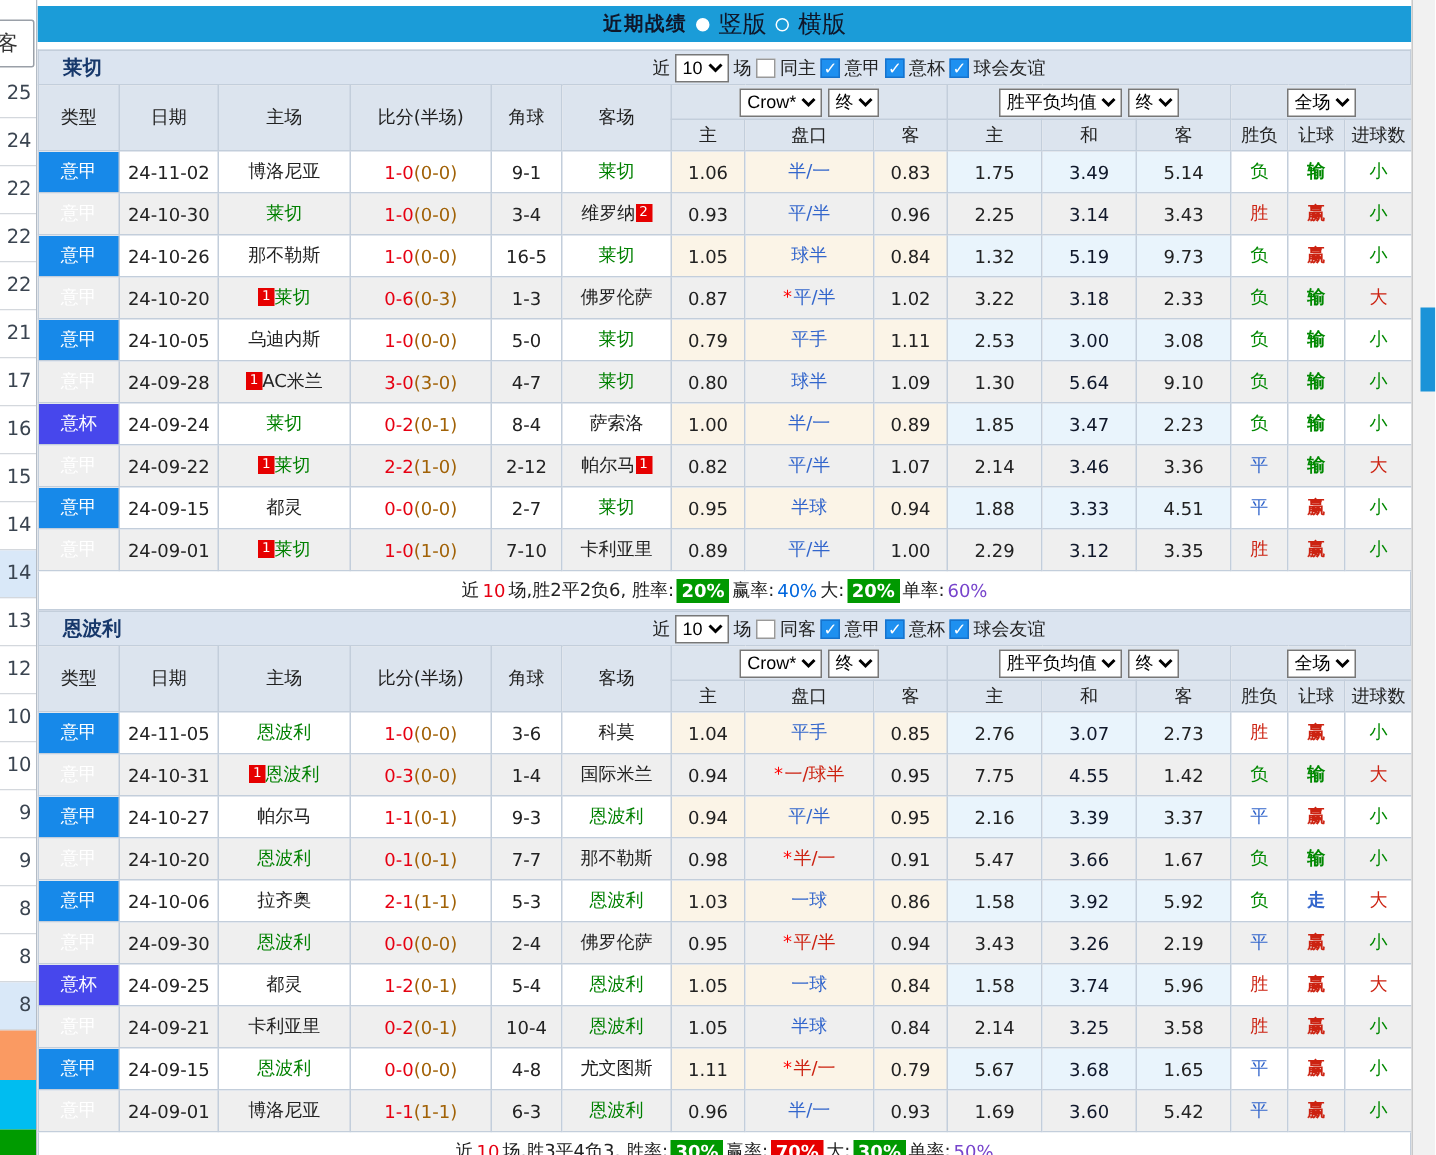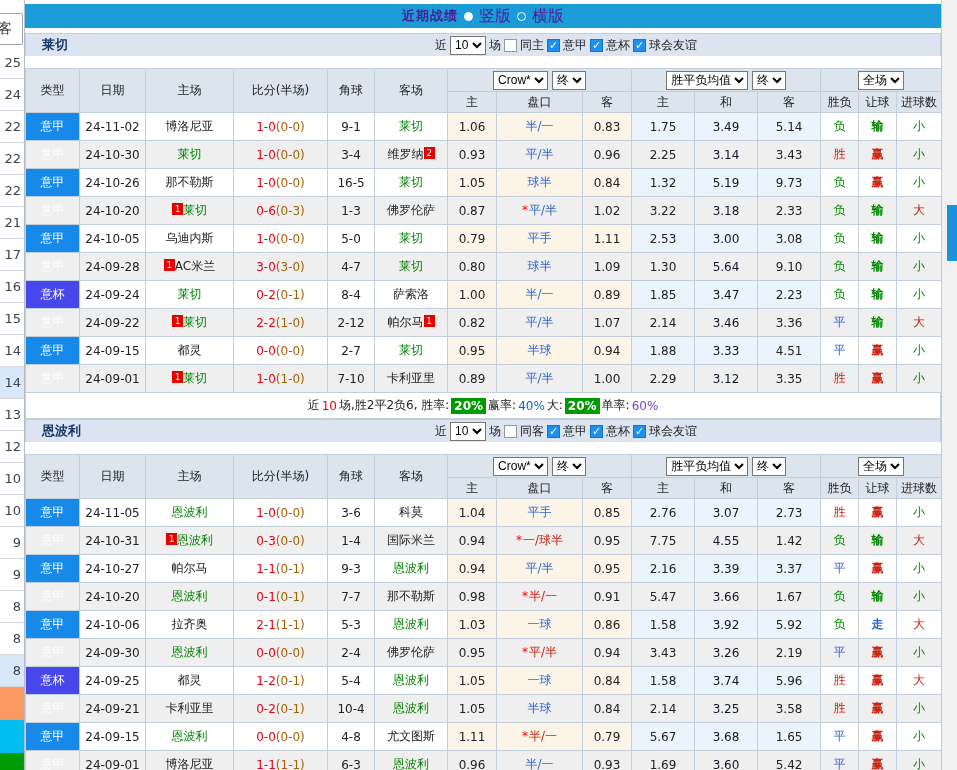--- a/index.html
+++ b/index.html
@@ -15,40 +15,40 @@
             justify-content:center;font-size:14px;color:#333;overflow:hidden;}
   .rail-cells{position:absolute;top:47px;left:0;width:24px;}
   .rail-cell{height:32px;box-sizing:border-box;border-bottom:1px solid #d4d8dd;
              display:flex;align-items:center;justify-content:flex-end;padding-right:3px;
              font-size:13px;color:#3a4450;background:#fff;}
   .rail-cell.hl{background:#d9e8f8;}
   .rail-color{height:33px;}
 
   
   .main{position:absolute;left:25px;top:0;width:916px;height:770px;overflow:hidden;background:#fff;}
-  .titlebar{margin-top:4px;height:24px;background:#1b9cd8;color:#4c1d95;display:flex;
+  .titlebar{margin-top:4px;height:24px;background:#1b9cd8;color:#0f172a;display:flex;
             align-items:center;justify-content:center;gap:6px;font-size:13px;}
   .titlebar .t{font-weight:bold;letter-spacing:1px;}
   .radio{display:inline-block;width:9px;height:9px;border:1px solid #fff;border-radius:50%;box-sizing:border-box;}
   .radio.on{background:#fff;}
   .titlebar .rl{font-size:16px;}
 
   .sec-hdr{height:23px;background:#dbe4f0;border:1px solid #c3cedb;border-bottom:none;
            display:flex;align-items:center;font-size:12px;box-sizing:border-box;}
   .sec-hdr.first{margin-top:5px;}
   .sec-hdr .team{font-weight:bold;color:#17386b;font-size:13px;padding-left:16px;width:150px;}
   .controls{flex:1;display:flex;align-items:center;justify-content:center;gap:3px;color:#222;}
   .sel{font-size:12px;height:19px;border:1px solid #777;background:#fff;padding:0;}
   .cb{width:13px;height:13px;border:1px solid #999;background:#fff;display:inline-block;
       box-sizing:border-box;position:relative;}
   .cb.on{background:#1e90f0;border-color:#1673cd;}
   .cb.on::after{content:"\2713";position:absolute;left:1px;top:-1px;color:#fff;font-size:11px;font-weight:bold;}
 
   table.grid{border-collapse:collapse;table-layout:fixed;width:916px;font-size:12px;
-             text-align:center;margin-top:12px;}
+             text-align:center;}
   .grid th,.grid td{border:1px solid #c3cedb;padding:0;overflow:hidden;white-space:nowrap;}
   .grid thead th{background:#dce4ee;font-weight:normal;color:#222;height:20px;}
   .grid thead .selrow th{height:22px;}
   .grid tbody td{height:27px;color:#222;background:#fff;}
   .grid tr.alt td{background:#efefef;}
   .grid td.type{background:#1789e9;color:#fff;}
   .grid td.type.cup{background:#4747ec;}
   .grid td.odd{background:#fbf4e7;}
   .grid td.avg{background:#e9f4fc;}
   .ft{color:#e60012;} .ht{color:#a16207;text-align:center;}

